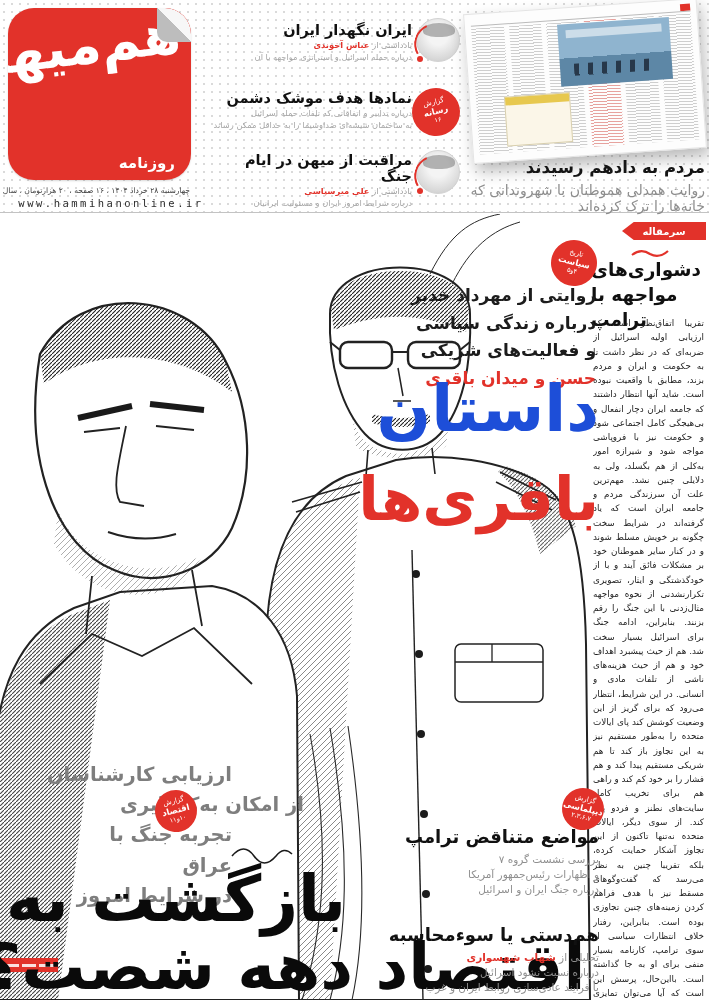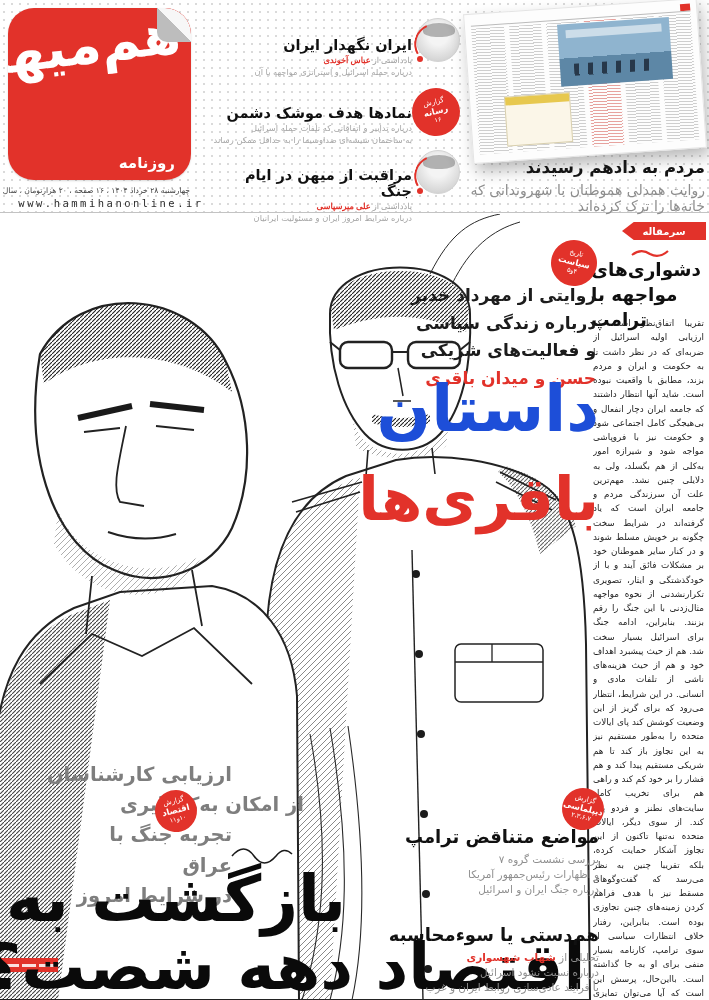--- a/index.html
+++ b/index.html
@@ -32,22 +32,22 @@
   .tstory{position:absolute;right:0;width:254px;}
   .portrait{position:absolute;left:204px;width:44px;height:44px;border-radius:50%;
     background:radial-gradient(circle at 50% 38%,#f4f4f4 0 30%,#d9d9d9 70%,#c4c4c4 100%);
     border:1px solid #d2d2d2;}
   .portrait::before{content:"";position:absolute;left:6px;top:4px;width:32px;height:14px;
     border-radius:50% 50% 40% 40%;background:#7a7a7a;opacity:.55;}
   .portrait::after{content:"";position:absolute;left:-3px;top:4px;width:44px;height:40px;
     border-radius:50%;border:2px solid transparent;border-left-color:var(--red);transform:rotate(18deg);}
   .pdot{position:absolute;left:0px;bottom:-1px;width:6px;height:6px;border-radius:50%;background:var(--red);}
   .t-text{position:absolute;right:54px;left:0;text-align:right;}
-  .t-title{font-size:14.5px;font-weight:bold;color:#101010;letter-spacing:-.3px;margin-top:15px;}
-  .t-meta{font-size:8.3px;color:#9f9f9f;margin-top:2px;font-family:Liberation Serif, serif;}
+  .t-title{font-size:14.5px;font-weight:bold;color:#101010;letter-spacing:-.3px;}
+  .t-meta{font-size:8.3px;color:#9f9f9f;margin-top:2px;}
   .t-meta b{color:var(--red);font-weight:bold;}
   .t-desc{font-size:8.3px;color:#a6a6a6;margin-top:1px;line-height:1.45;}
 
   
   .badge{position:absolute;background:var(--red);color:#fff;border-radius:50%;
     display:flex;flex-direction:column;align-items:center;justify-content:center;
     transform:rotate(-14deg);text-align:center;line-height:1.1;z-index:3;}
   .badge .b1{font-size:7px;}
   .badge .b2{font-size:8.5px;font-weight:bold;}
   .badge .bn{font-size:6.5px;margin-top:1px;}

